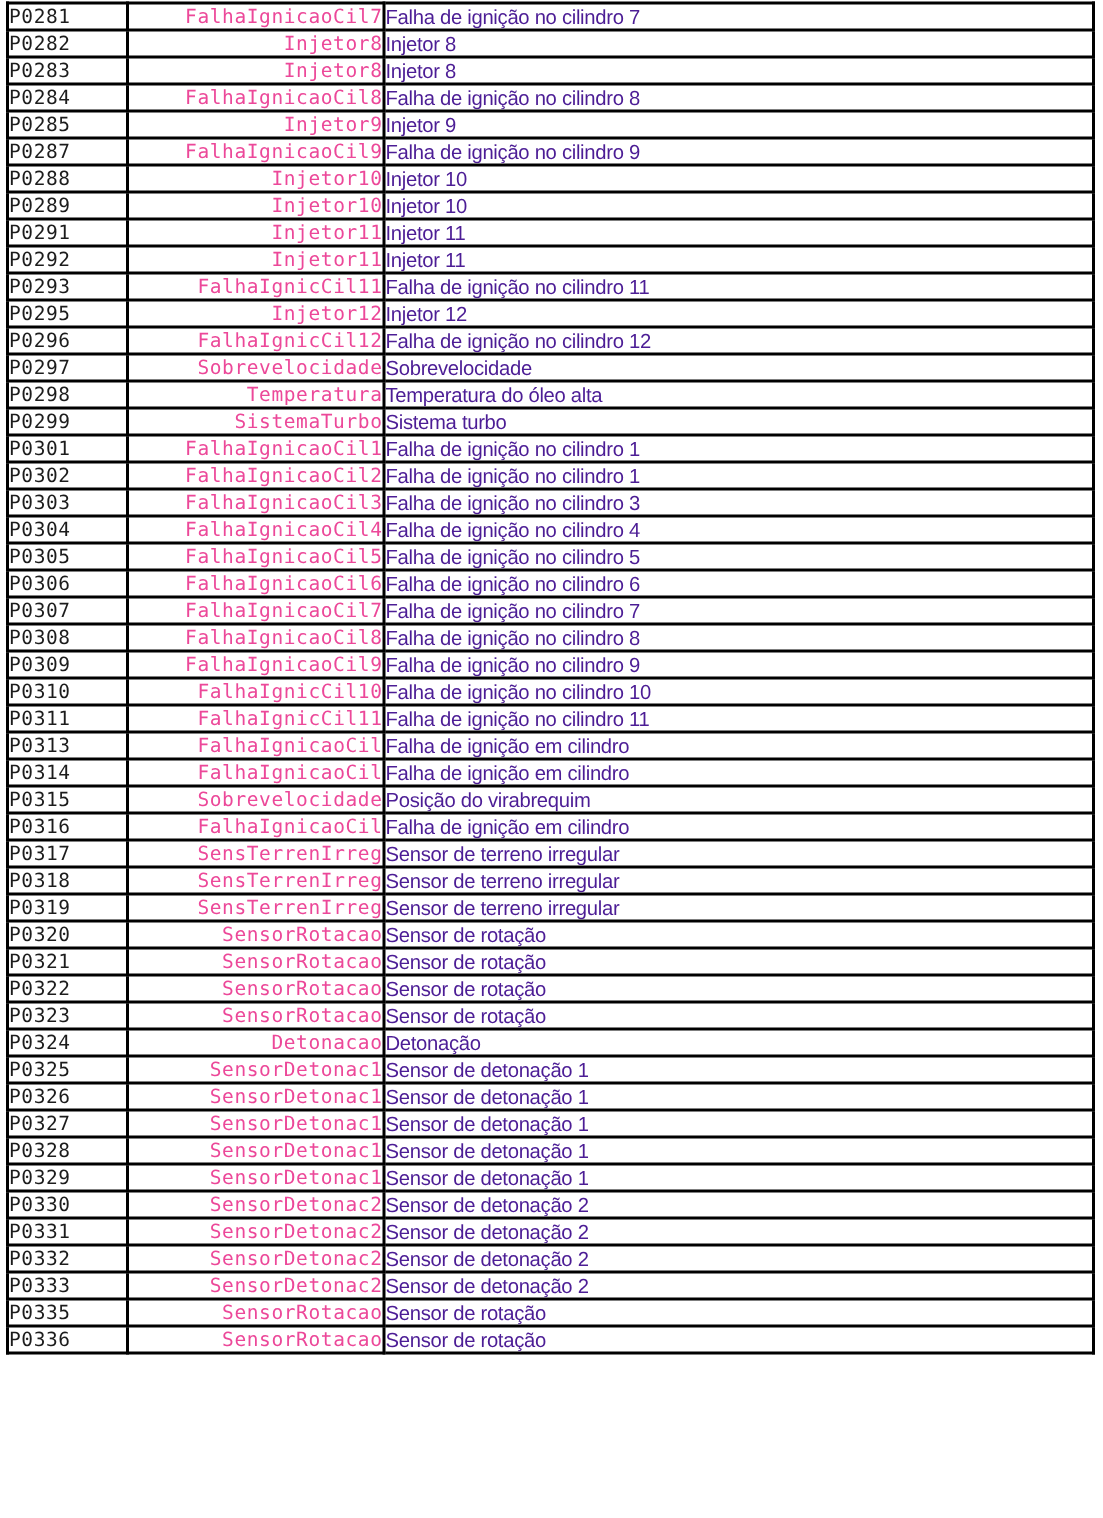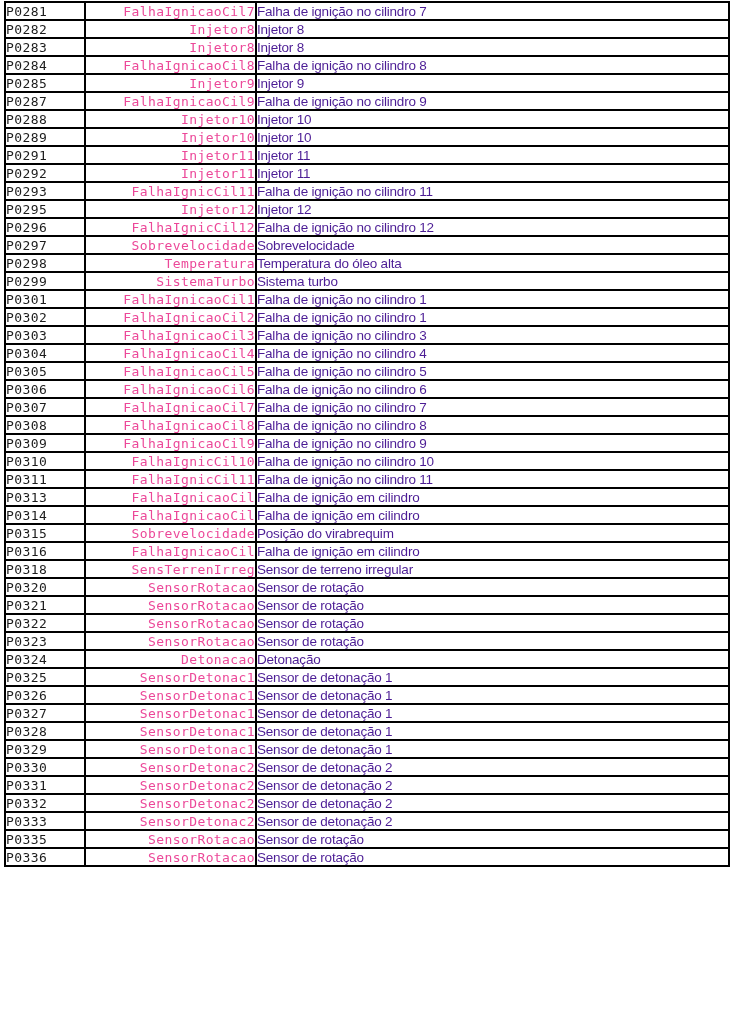--- a/index.html
+++ b/index.html
@@ -254,27 +254,37 @@
     <td class="name">Sobrevelocidade</td>
     <td class="desc">Posição do virabrequim</td>
   </tr>
 
   <tr>
     <td class="code">P0316</td>
     <td class="name">FalhaIgnicaoCil</td>
     <td class="desc">Falha de ignição em cilindro</td>
   </tr>
 
+  <tr>
+    <td class="code">P0317</td>
+    <td class="name">SensTerrenIrreg</td>
+    <td class="desc">Sensor de terreno irregular</td>
+  </tr>
 
   <tr>
     <td class="code">P0318</td>
     <td class="name">SensTerrenIrreg</td>
     <td class="desc">Sensor de terreno irregular</td>
   </tr>
 
+  <tr>
+    <td class="code">P0319</td>
+    <td class="name">SensTerrenIrreg</td>
+    <td class="desc">Sensor de terreno irregular</td>
+  </tr>
 
   <tr>
     <td class="code">P0320</td>
     <td class="name">SensorRotacao</td>
     <td class="desc">Sensor de rotação</td>
   </tr>
 
   <tr>
     <td class="code">P0321</td>
     <td class="name">SensorRotacao</td>

